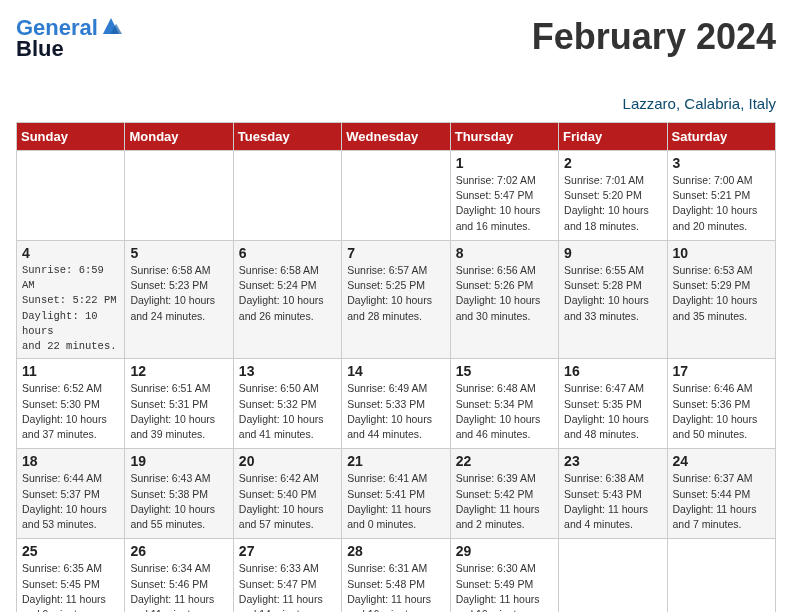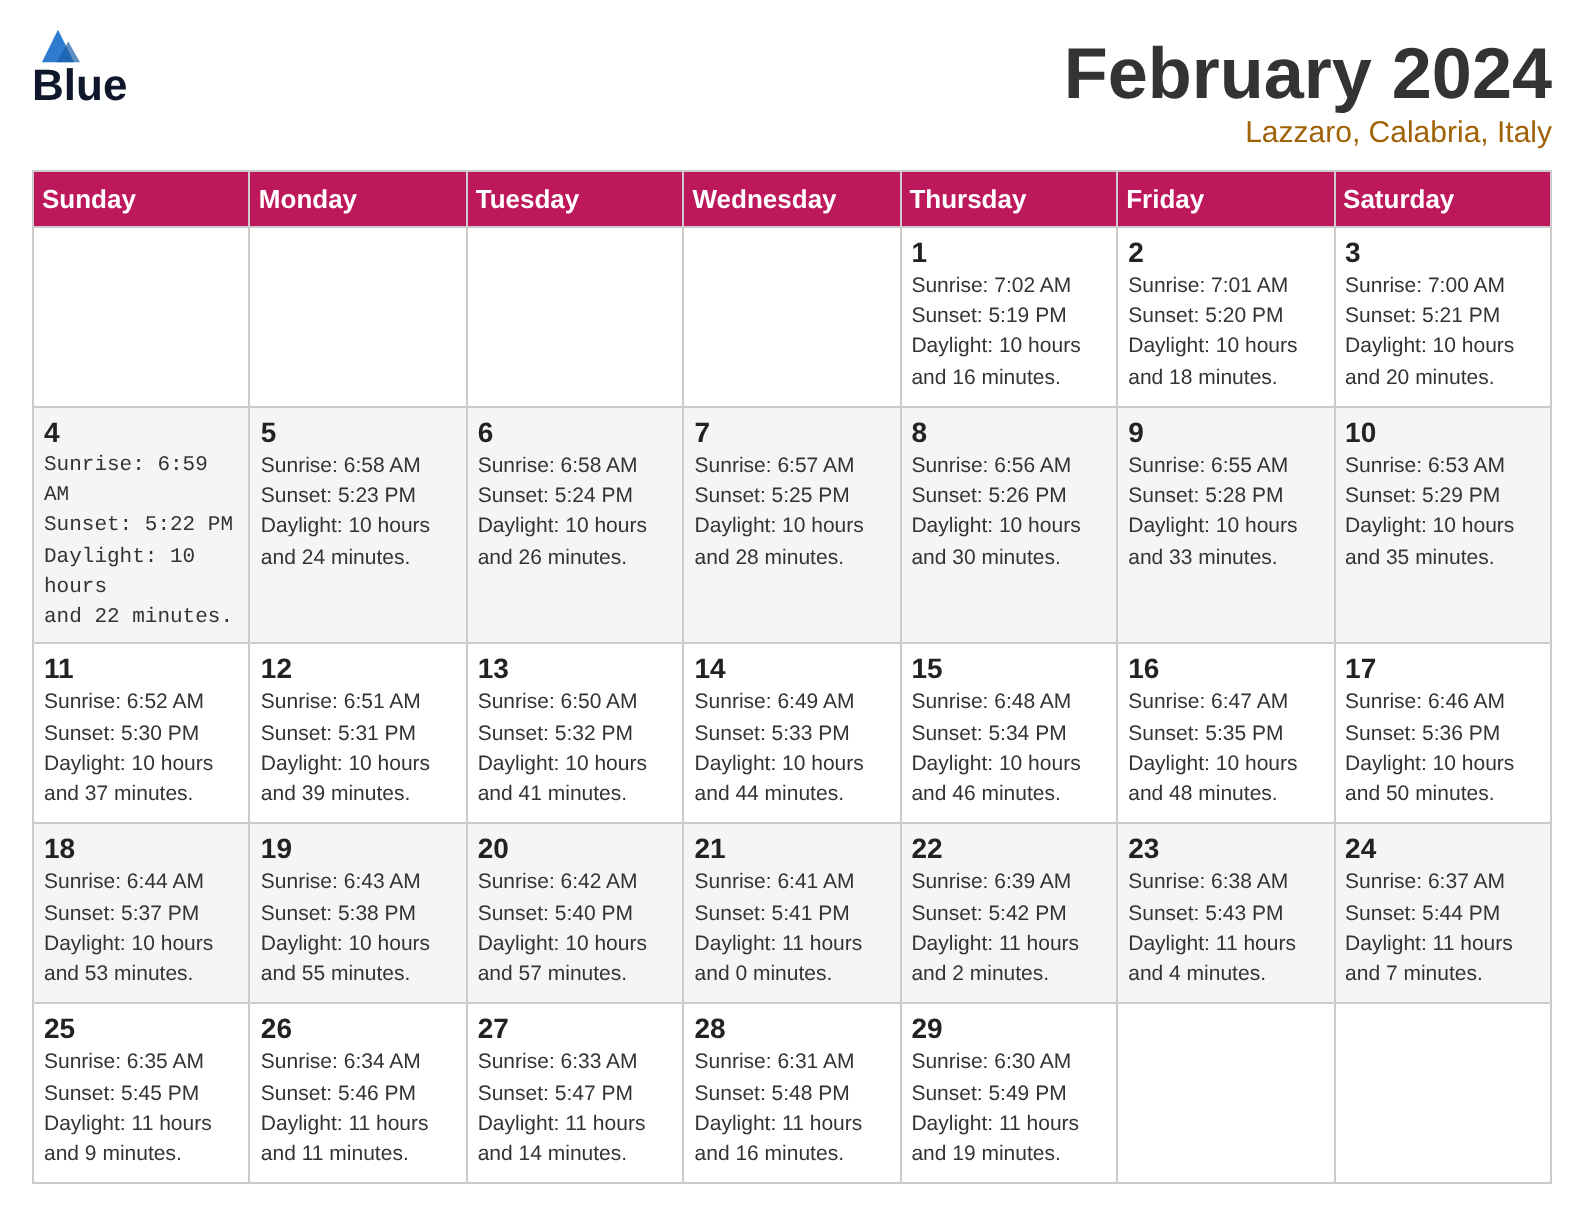--- a/index.html
+++ b/index.html
@@ -34,29 +34,30 @@
       margin-top: -4px;
     }
     .title-block { text-align: right; }
     .month-title {
       font-size: 36px;
       font-weight: bold;
       color: #333;
     }
     .location {
       font-size: 15px;
-      color: #a16207;
+      color: #0c4a6e;
+      margin-top: 37px;
     }
     table {
       width: 100%;
       border-collapse: collapse;
       table-layout: fixed;
     }
     thead tr th {
-      background: #be185d;
+      background: #b91c1c;
       color: #fff;
       font-size: 13px;
       font-weight: bold;
       padding: 6px 4px;
       text-align: left;
       border: 1px solid #ccc;
     }
     tbody tr td {
       border: 1px solid #ccc;
       vertical-align: top;
@@ -81,20 +82,23 @@
     }
     .empty { background: #fff !important; }
   </style>
 </head>
 <body>
 
 <div class="header">
   <div class="logo">
     <div>
       <div style="display:flex;align-items:center;">
+        <span class="logo-text">
+          <span>General</span>
+        </span>
         <svg class="logo-icon" viewBox="0 0 30 30">
           <polygon points="4,26 15,4 26,26" fill="#2e7bcf"></polygon>
           <polygon points="14,26 22,12 30,26" fill="#1a5fa8" opacity="0.7"></polygon>
         </svg>
       </div>
       <div style="font-size:22px;font-weight:bold;color:#0f172a;margin-top:-4px;">Blue</div>
     </div>
   </div>
   <div class="title-block">
     <div class="month-title">February 2024</div>
@@ -116,21 +120,21 @@
   </thead>
   <tbody id="calendar-body">
   <tr>
         <td class="empty"></td>
         <td class="empty"></td>
         <td class="empty"></td>
         <td class="empty"></td>
         <td>
           <span class="day-num">1</span>
           <div class="cell-info" style="white-space: pre-line;">Sunrise: 7:02 AM
-Sunset: 5:19 PM
+Sunset: 5:47 PM
 Daylight: 10 hours
 and 16 minutes.</div>
         </td>
         <td>
           <span class="day-num">2</span>
           <div class="cell-info" style="white-space: pre-line;">Sunrise: 7:01 AM
 Sunset: 5:20 PM
 Daylight: 10 hours
 and 18 minutes.</div>
         </td>

